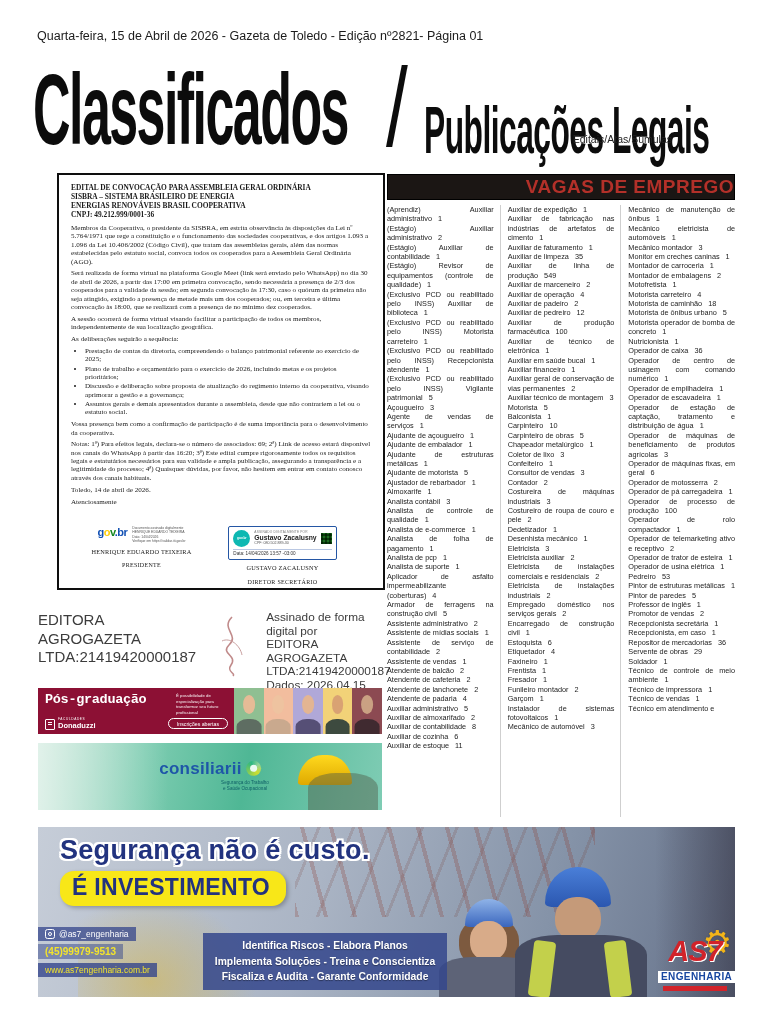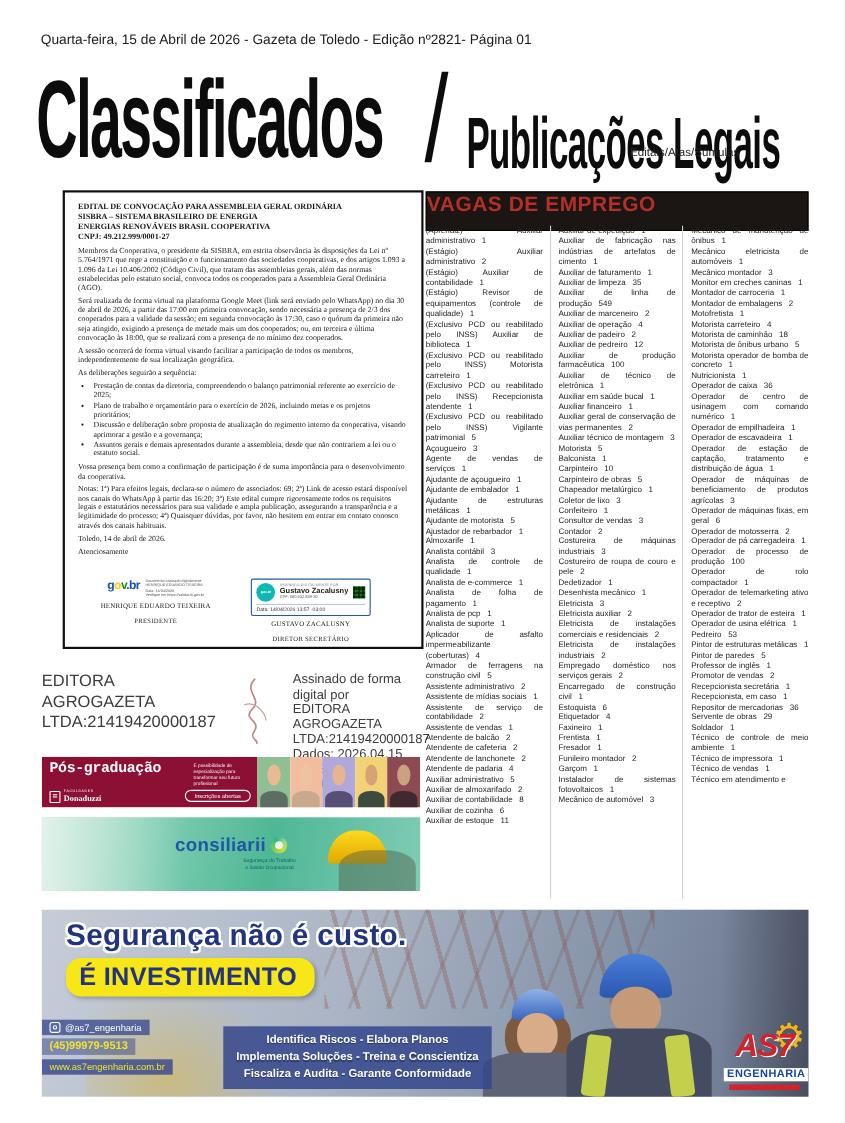--- a/index.html
+++ b/index.html
@@ -81,22 +81,22 @@
   .cons-fig{position:absolute;right:4px;top:30px;width:70px;height:37px;border-radius:40% 40% 0 0;background:rgba(80,90,70,.45);}
   .cons-center{position:absolute;left:50%;top:50%;transform:translate(-50%,-55%);text-align:center;}
   .cons-logo-row{display:flex;align-items:center;justify-content:center;}
   .cons-name{font-size:17px;font-weight:bold;color:#1e56a8;letter-spacing:.3px;}
   .cons-mark{width:15px;height:15px;border-radius:50%;margin-left:4px;position:relative;
              background:conic-gradient(from 140deg,#cede2f,#2db784 55%,#8fd39b 75%,#cede2f);}
   .cons-mark:after{content:"";position:absolute;inset:4px;border-radius:50%;background:#eafaf2;}
   .cons-tagline{margin:1px 0 0 70px;font-size:4.6px;line-height:6px;color:#0e5f66;white-space:pre-line;text-align:center;}
 
   
-  .vagas-bar{left:387px;top:174px;width:348px;height:36px;background:#1b1614;border:1px solid #000;box-sizing:border-box;
-             color:#b33029;font-size:19px;font-weight:bold;text-align:left;line-height:24px;letter-spacing:.5px;}
+  .vagas-bar{left:387px;top:174px;width:348px;height:26px;background:#1b1614;border:1px solid #000;box-sizing:border-box;
+             color:#b33029;font-size:19px;font-weight:bold;text-align:right;line-height:24px;letter-spacing:.5px;}
   .jobs{left:387px;top:205px;width:348px;height:612px;display:flex;overflow:hidden;}
   .jobs .col{flex:1;box-sizing:border-box;}
   .jobs .col + .col{border-left:1px solid #cfcfcf;padding-left:7px;margin-left:6px;}
   .job{font-size:7.3px;line-height:9.4px;color:#232323;text-align:justify;hyphens:auto;-webkit-hyphens:auto;}
   .job-n{margin-left:6px;}
 
   
   .as7{left:38px;top:827px;width:697px;height:170px;position:absolute;overflow:hidden;
        background:linear-gradient(105deg,#c6cdd8 0%,#aab4c4 40%,#8593a8 72%,#657189 100%);}
   .as7-scaffold{position:absolute;right:140px;top:0;width:300px;height:90px;opacity:.8;
@@ -151,21 +151,21 @@
   <div class="abs t-slash">/</div>
   <div class="abs t-sub">Publicações Legais</div>
   <div class="abs t-tagline">Editais/Atas/Súmulas</div>
 
   <div class="abs edital">
     <div class="ed-heading">
 
     <div class="ed-h">EDITAL DE CONVOCAÇÃO PARA ASSEMBLEIA GERAL ORDINÁRIA</div>
         <div class="ed-h">SISBRA – SISTEMA BRASILEIRO DE ENERGIA</div>
         <div class="ed-h">ENERGIAS RENOVÁVEIS BRASIL COOPERATIVA</div>
-        <div class="ed-h">CNPJ: 49.212.999/0001-27</div>
+        <div class="ed-h">CNPJ: 49.212.999/0001-36</div>
       </div>
     <div>
 
     <p class="ed-p">Membros da Cooperativa, o presidente da SISBRA, em estrita observância às disposições da Lei nº 5.764/1971 que rege a constituição e o funcionamento das sociedades cooperativas, e dos artigos 1.093 a 1.096 da Lei 10.406/2002 (Código Civil), que tratam das assembleias gerais, além das normas estabelecidas pelo estatuto social, convoca todos os cooperados para a Assembleia Geral Ordinária (AGO).</p>
         <p class="ed-p">Será realizada de forma virtual na plataforma Google Meet (link será enviado pelo WhatsApp) no dia 30 de abril de 2026, a partir das 17:00 em primeira convocação, sendo necessária a presença de 2/3 dos cooperados para a validade da sessão; em segunda convocação às 17:30, caso o quórum da primeira não seja atingido, exigindo a presença de metade mais um dos cooperados; ou, em terceira e última convocação às 18:00, que se realizará com a presença de no mínimo dez cooperados.</p>
         <p class="ed-p">A sessão ocorrerá de forma virtual visando facilitar a participação de todos os membros, independentemente de sua localização geográfica.</p>
         <p class="ed-p">As deliberações seguirão a sequência:</p>
       </div>
     <ul class="ed-ul">
 
@@ -234,21 +234,21 @@
     <div class="pg-left">
       <div class="pg-title">Pós-graduação</div>
       <div class="pg-tagline">É possibilidade de
 especialização para
 transformar seu futuro
 profissional</div>
       <div class="pg-brandrow">
         <span class="pg-book"></span>
         <span>
           <span class="pg-brand-small" style="display:block;">FACULDADES</span>
-          <span class="pg-brand-name" style="display:block;font-family:Liberation Serif, serif;">Donaduzzi</span>
+          <span class="pg-brand-name" style="display:block;">Donaduzzi</span>
         </span>
       </div>
       <div class="pg-pill">Inscrições abertas</div>
     </div>
     <div class="pg-photos">
       <div class="pg-tile person" style="background:#8fbf92;--skin:#e6bb96;--shirt:#5e6d62;"></div>
       <div class="pg-tile person" style="background:#f2bd9e;--skin:#eec3a0;--shirt:#c9a98e;"></div>
       <div class="pg-tile person" style="background:#b0a8d8;--skin:#e3b592;--shirt:#564f76;"></div>
       <div class="pg-tile person" style="background:#f2d278;--skin:#d9a273;--shirt:#3d4a3f;"></div>
       <div class="pg-tile person" style="background:#8c4a52;--skin:#caa183;--shirt:#402a30;"></div>

